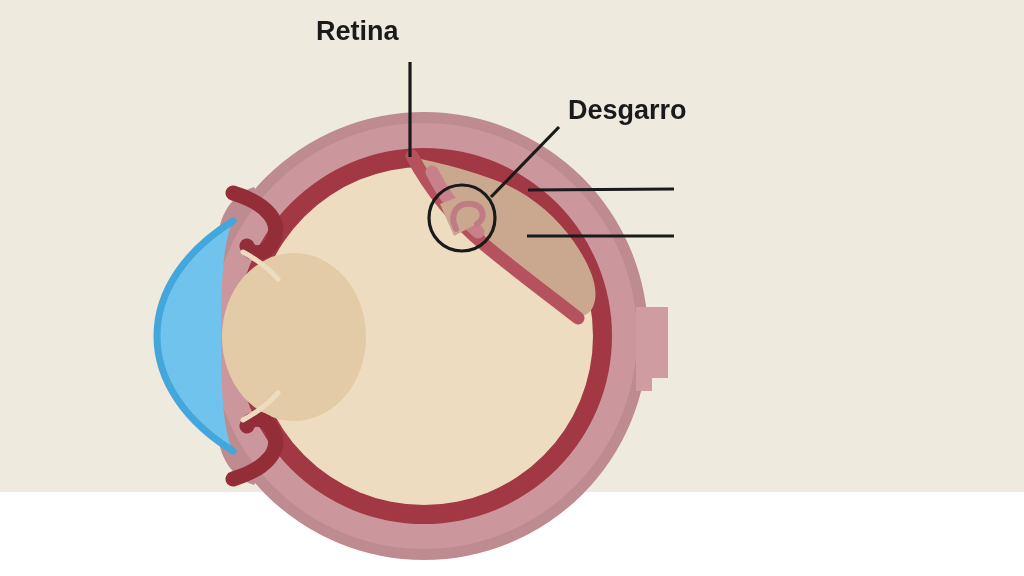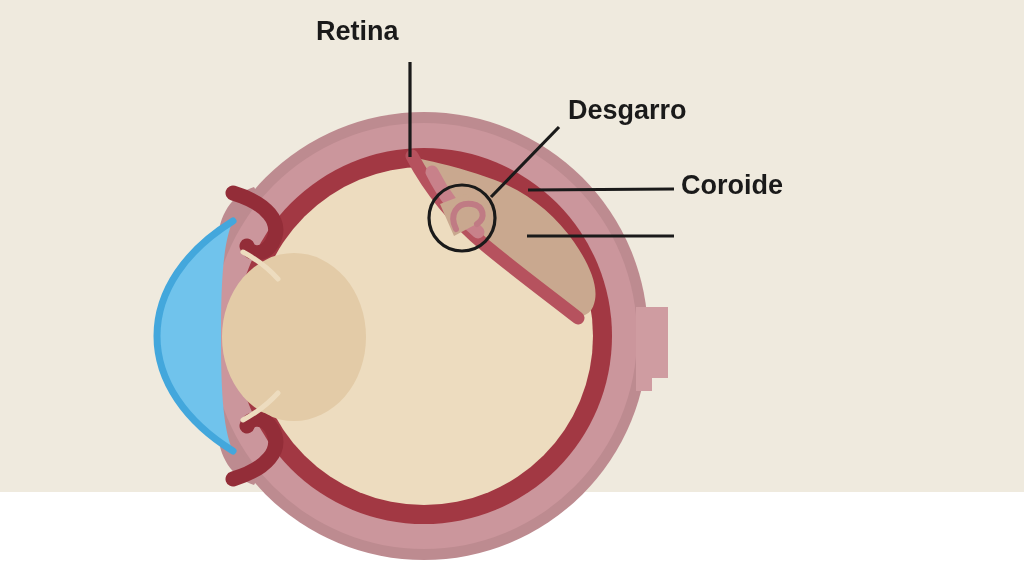--- a/index.html
+++ b/index.html
@@ -84,15 +84,14 @@
     <circle cx="462" cy="218" r="33" fill="none" stroke-width="3.2" stroke="#1a1a1a"></circle>
 
     <line x1="410" y1="62" x2="410" y2="157" stroke-width="3.2" stroke="#1a1a1a"></line>
     <line x1="559" y1="127" x2="491" y2="197" stroke-width="3.2" stroke="#1a1a1a"></line>
     <line x1="528" y1="190" x2="674" y2="189" stroke-width="3.2" stroke="#1a1a1a"></line>
     <line x1="527" y1="236" x2="674" y2="236" stroke-width="3.2" stroke="#1a1a1a"></line>
   </svg>
 
   <div id="label-retina" class="dlabel">Retina</div>
   <div id="label-desgarro" class="dlabel">Desgarro</div>
-  <div id="label-coroide" class="dlabel">Coroide</div>
 
 </div>
 
 </body></html>

